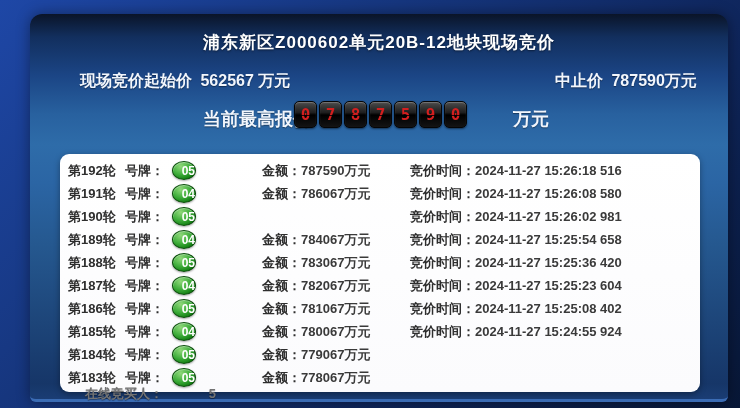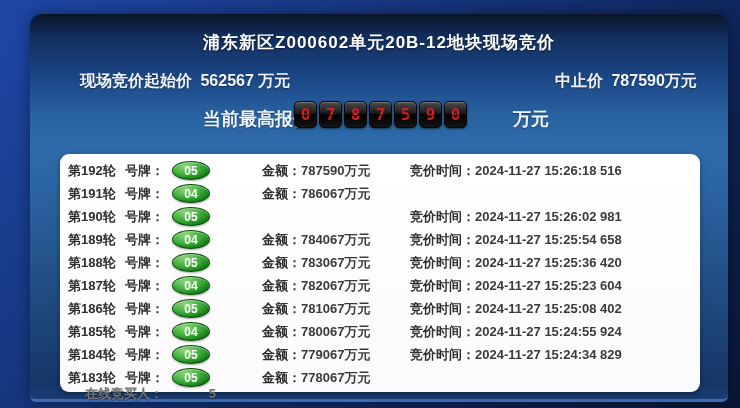--- a/index.html
+++ b/index.html
@@ -54,24 +54,24 @@
     background:linear-gradient(180deg,#ffffff 0%,#fbfbfd 100%);
     border-radius:9px; box-shadow:0 2px 6px rgba(0,0,0,.35);
     padding-top:5px; overflow:hidden;
   }
   .bid-row{ position:relative; height:23px; line-height:23px; font-size:13px; white-space:nowrap; }
   .bid-row .c{ position:absolute; top:0; }
   .c-round{ left:8px;  color:#2e2e2e; font-weight:bold; }
   .c-paddle-label{ left:65px; color:#2e2e2e; font-weight:bold; }
   .c-badge{ left:112px; top:2px; }
   .paddle-badge{
-    display:inline-block; width:38px; height:19px; border-radius:50%;
+    display:inline-block; width:24px; height:19px; border-radius:50%;
     background:radial-gradient(ellipse at 35% 25%,#8fd87a 0%,#3fae3b 45%,#148014 75%,#0a5c0a 100%);
     border:1px solid #0a4d0a; box-shadow:0 1px 2px rgba(0,0,0,.35), inset 0 1px 1px rgba(255,255,255,.45);
-    color:#ffffff; font-size:12px; font-weight:bold; text-align:center; line-height:18px;
+    color:#ffffff; font-size:12px; font-weight:bold; text-align:right; line-height:18px;
   }
   .c-amount{ left:202px; color:#3a3a3a; font-weight:bold; }
   .c-amount .lab{ color:#2e2e2e; font-weight:bold; }
   .c-time{ left:350px; color:#3a3a3a; font-weight:bold; }
   .c-time .lab{ color:#2e2e2e; font-weight:bold;text-align:center; }
 
   
   .footer-line{ position:absolute; left:85px; top:385px; color:#737373; font-size:13px; font-weight:bold; text-shadow:0 1px 1px rgba(0,0,0,.4); }
   .footer-line .count{ margin-left:42px; }
 </style>
@@ -119,20 +119,21 @@
     <span class="c c-badge"><span class="paddle-badge">05</span></span>
     <span class="c c-amount"><span class="lab">金额：</span><span>787590万元</span></span>
     <span class="c c-time"><span class="lab">竞价时间：</span><span>2024-11-27 15:26:18 516</span></span>
   </div>
 
   <div class="bid-row">
     <span class="c c-round">第191轮</span>
     <span class="c c-paddle-label">号牌：</span>
     <span class="c c-badge"><span class="paddle-badge">04</span></span>
     <span class="c c-amount"><span class="lab">金额：</span><span>786067万元</span></span>
+    <span class="c c-time"><span class="lab">竞价时间：</span><span>2024-11-27 15:26:08 580</span></span>
   </div>
 
   <div class="bid-row">
     <span class="c c-round">第190轮</span>
     <span class="c c-paddle-label">号牌：</span>
     <span class="c c-badge"><span class="paddle-badge">05</span></span>
     <span class="c c-time"><span class="lab">竞价时间：</span><span>2024-11-27 15:26:02 981</span></span>
   </div>
 
   <div class="bid-row">
@@ -173,21 +174,20 @@
     <span class="c c-badge"><span class="paddle-badge">04</span></span>
     <span class="c c-amount"><span class="lab">金额：</span><span>780067万元</span></span>
     <span class="c c-time"><span class="lab">竞价时间：</span><span>2024-11-27 15:24:55 924</span></span>
   </div>
 
   <div class="bid-row">
     <span class="c c-round">第184轮</span>
     <span class="c c-paddle-label">号牌：</span>
     <span class="c c-badge"><span class="paddle-badge">05</span></span>
     <span class="c c-amount"><span class="lab">金额：</span><span>779067万元</span></span>
-    <span class="c c-time"><span class="lab">竞价时间：</span><span>2024-11-27 15:24:34 829</span></span>
   </div>
 
   <div class="bid-row">
     <span class="c c-round">第183轮</span>
     <span class="c c-paddle-label">号牌：</span>
     <span class="c c-badge"><span class="paddle-badge">05</span></span>
     <span class="c c-amount"><span class="lab">金额：</span><span>778067万元</span></span>
   </div>
 </div>
   </div>

